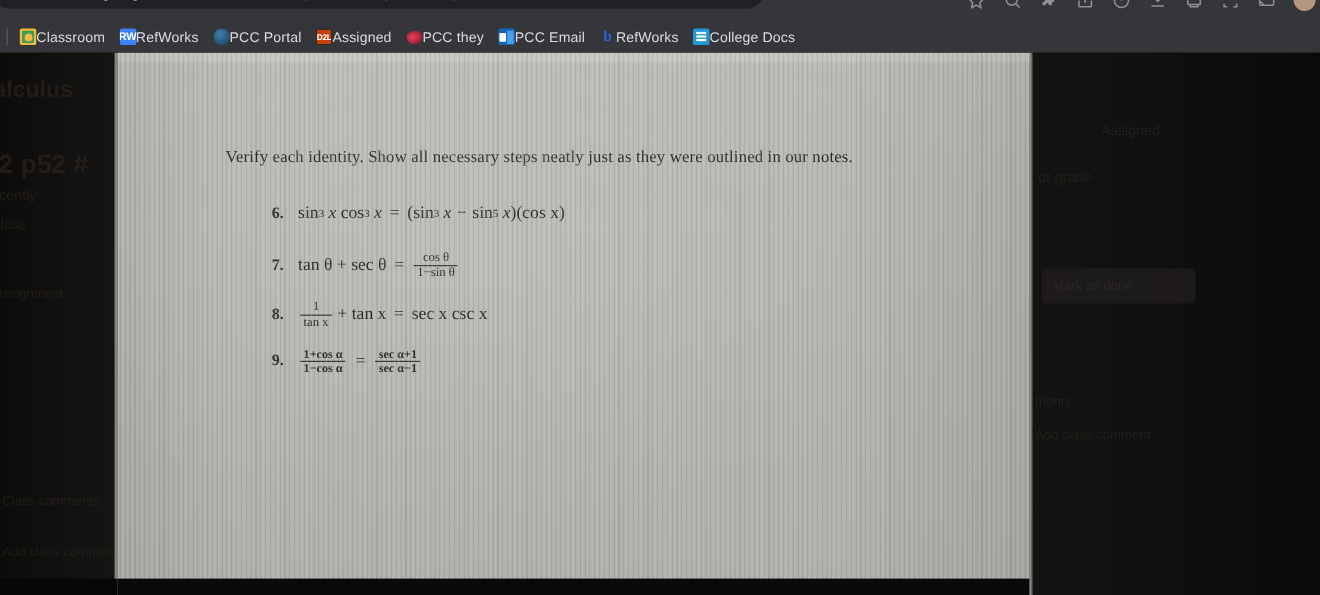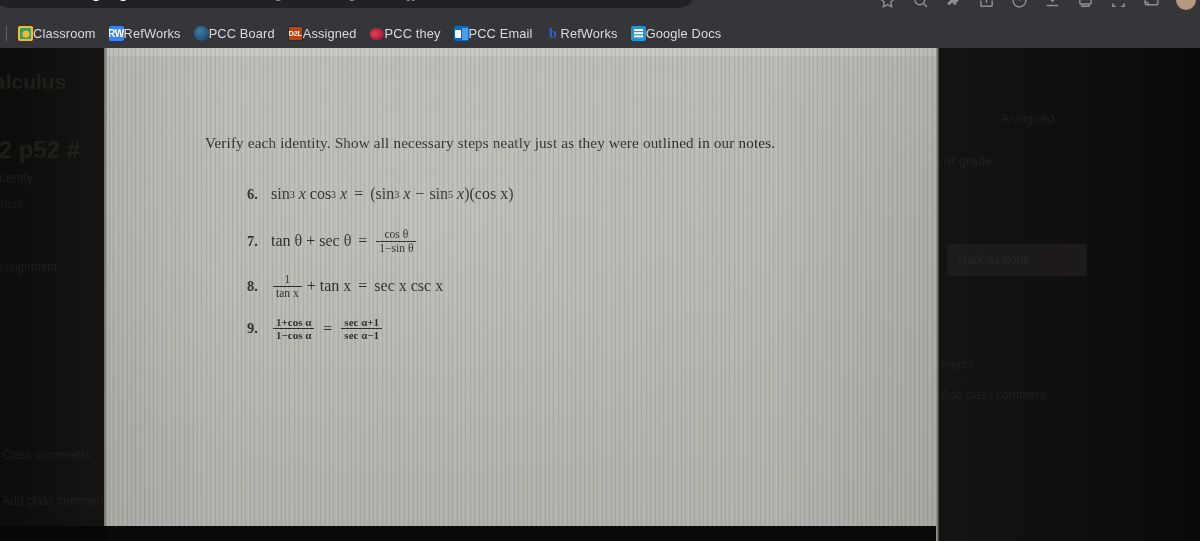--- a/index.html
+++ b/index.html
@@ -318,21 +318,21 @@
 
     <div class="bm-item">
       <span class="bm-ico ico-refworks">RW</span>
       <span class="bm-label">RefWorks</span>
     </div>
 
     <div class="bm-item">
       <span class="bm-ico ico-pccportal">
           <span class="circ"></span>
         </span>
-      <span class="bm-label">PCC Board</span>
+      <span class="bm-label">PCC Portal</span>
     </div>
 
     <div class="bm-item">
       <span class="bm-ico ico-d2l">D2L</span>
       <span class="bm-label">Assigned</span>
     </div>
 
     <div class="bm-item">
       <span class="bm-ico ico-pcchome">
           <span class="blob"></span>
@@ -346,21 +346,21 @@
     </div>
 
     <div class="bm-item">
       <span class="bm-ico ico-bartleby">b</span>
       <span class="bm-label">RefWorks</span>
     </div>
 
 
     <div class="bm-item">
       <span class="bm-ico ico-gdocs"></span>
-      <span class="bm-label">Google Docs</span>
+      <span class="bm-label">College Docs</span>
     </div>
 
   </div>
 </div>
 
 <div id="photo-body">
 
   <div id="left-panel">
     <div class="ghost" style="left:-6px; top:22px; font-size:21px; font-weight:bold;">alculus</div>
     <div class="ghost" style="left:-8px; top:88px; font-size:24px; font-weight:bold;">.2 p52 #</div>

